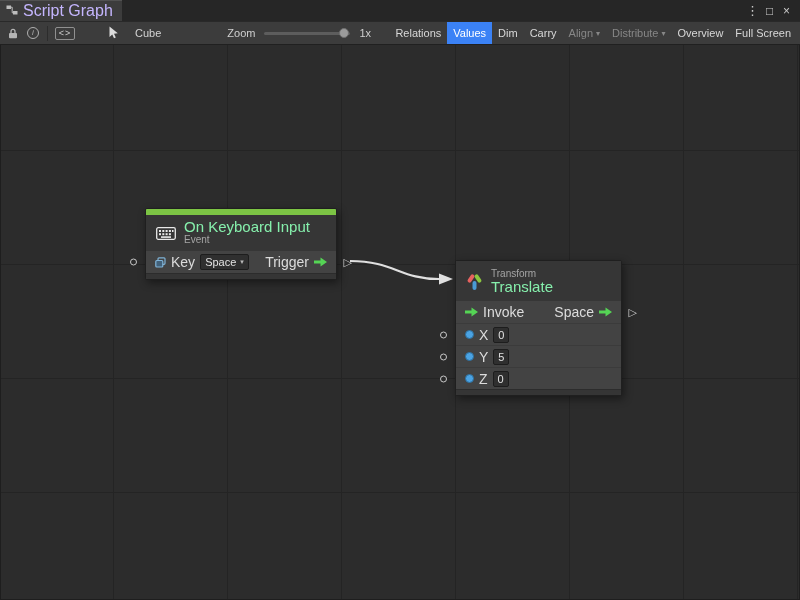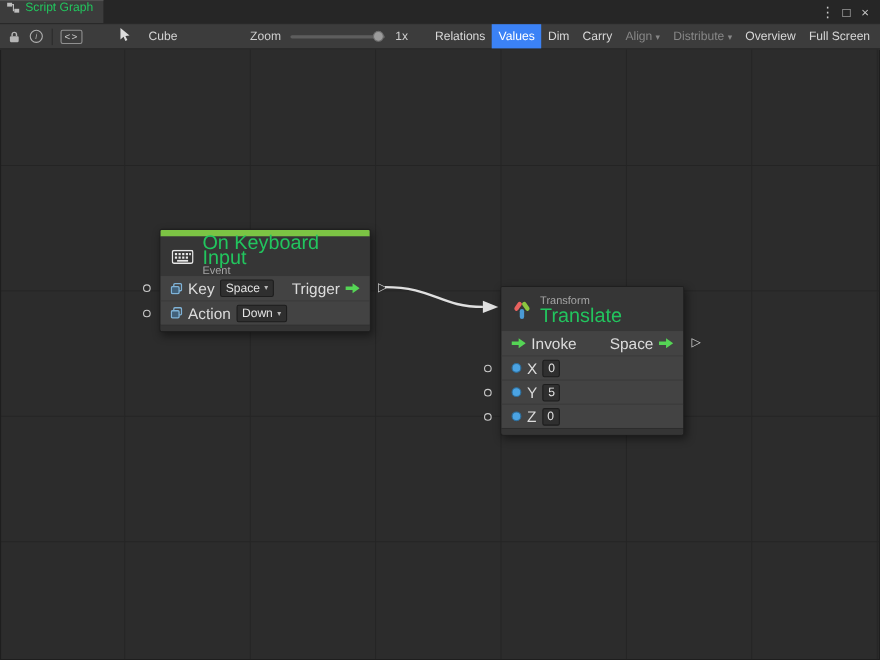--- a/index.html
+++ b/index.html
@@ -6,22 +6,22 @@
   html,body { width:800px; height:600px; overflow:hidden; }
   body {
     font-family:"Liberation Sans","DejaVu Sans",sans-serif;
     background:#262626; color:#d4d4d4; font-size:11px;
     -webkit-font-smoothing:antialiased;
   }
   .window { width:800px; height:600px; display:flex; flex-direction:column; }
 
   
   .titlebar { height:21px; background:#262626; display:flex; align-items:stretch; flex:0 0 auto; }
-  .tab { display:flex; gap:5px; background:#3c3c3c; padding:0 9px 0 6px;
-         font-size:11px; color:#22c55e; border-top:1px solid #515151; cursor:default; }
+  .tab { display:flex; align-items:center; gap:5px; background:#3c3c3c; padding:0 9px 0 6px;
+         font-size:16px; color:#c4b5fd; border-top:1px solid #515151; cursor:default; }
   .win-controls { margin-left:auto; display:flex; align-items:center; padding-right:5px; color:#c9c9c9; }
   .win-controls span { width:17px; text-align:center; font-size:12px; cursor:default; }
   .win-controls .menu { font-size:13px; }
 
   
   .toolbar { height:24px; background:#3c3c3c; border-top:1px solid #292929; border-bottom:1px solid #202020;
              display:flex; align-items:center; padding:0 3px; flex:0 0 auto; white-space:nowrap; }
   .tb-icon-btn { display:flex; align-items:center; justify-content:center; width:20px; height:22px; cursor:default; }
   .tb-sep { width:1px; height:15px; background:#2c2c2c; margin:0 4px; }
   .info-circle { width:12px; height:12px; border:1px solid #b0b0b0; border-radius:50%;
@@ -52,21 +52,21 @@
     box-shadow:inset 1px 0 0 #1e1e1e, inset -1px 0 0 #1e1e1e, inset 0 -1px 0 #1e1e1e;
   }
   .wire-layer { position:absolute; left:0; top:0; pointer-events:none; }
 
   
   .node { position:absolute; border:1px solid #1f1f1f; border-radius:2px;
           box-shadow:2px 3px 8px rgba(0,0,0,.45); background:#424242; }
   .event-bar { height:6px; background:#7cc444; border-radius:1px 1px 0 0; }
   .node-header { background:#363636; display:flex; align-items:center; gap:8px; padding:0 10px; height:36px; }
   .node-header .titles { display:flex; flex-direction:column; justify-content:center; }
-  .node-title { font-size:18px; color:#22c55e; line-height:14px; }
+  .node-title { font-size:15px; color:#86efac; line-height:14px; }
   .node-sub { font-size:10px; color:#a5a5a5; line-height:12px; }
   .node-cat { font-size:10px; color:#a5a5a5; line-height:12px; }
   .node-body { background:#434343; }
   .row { display:flex; align-items:center; height:22px; padding:0 9px; position:relative; gap:5px; }
   .row + .row { border-top:1px solid #3b3b3b; }
   .row-label { font-size:14px; color:#dcdcdc; }
   .spacer { flex:1; }
   .node-footer { height:6px; background:#353535; border-top:1px solid #2c2c2c; border-radius:0 0 2px 2px; }
 
   .field { background:#2f2f2f; border:1px solid #1d1d1d; border-radius:2px; padding:1px 4px;
@@ -211,34 +211,20 @@
           </span>
           <span class="spacer"></span>
           <span class="row-label">Trigger</span>
           <span class="flow-arrow">
             <svg width="13" height="10" viewBox="0 0 13 10">
                 <path d="M0 3.4 h6.5 V0.4 L13 5 L6.5 9.6 V6.6 H0 Z" fill="#55d455"></path>
               </svg>
           </span>
           <span class="port-triangle">▷</span>
         </div>
-        <div class="row">
-          <span class="port-circle"></span>
-          <span class="type-icon">
-            <svg width="11" height="11" viewBox="0 0 11 11">
-                <rect x="3" y="0.8" width="7" height="6.5" rx="1" fill="none" stroke="#7fb3d8" stroke-width="1.2"></rect>
-                <rect x="0.8" y="3.5" width="7" height="6.5" rx="1" fill="#42617a" stroke="#7fb3d8" stroke-width="1.2"></rect>
-              </svg>
-          </span>
-          <span class="row-label">Action</span>
-          <span class="field">
-            <span>Down</span>
-            <span class="dd-arrow">▾</span>
-          </span>
-        </div>
       </div>
       <div class="node-footer"></div>
     </div>
 
     <div class="node" style="left:455px; top:183px; width:167px;margin-top:32px;">
       <div class="node-header" style="height:40px;">
         <span class="transform-icon">
           <svg width="17" height="18" viewBox="0 0 17 18">
             <rect x="3" y="2" width="4" height="9" rx="2" fill="#e8625f" transform="rotate(35 5 6.5)"></rect>
             <rect x="10" y="2" width="4" height="9" rx="2" fill="#8cc63f" transform="rotate(-35 12 6.5)"></rect>

